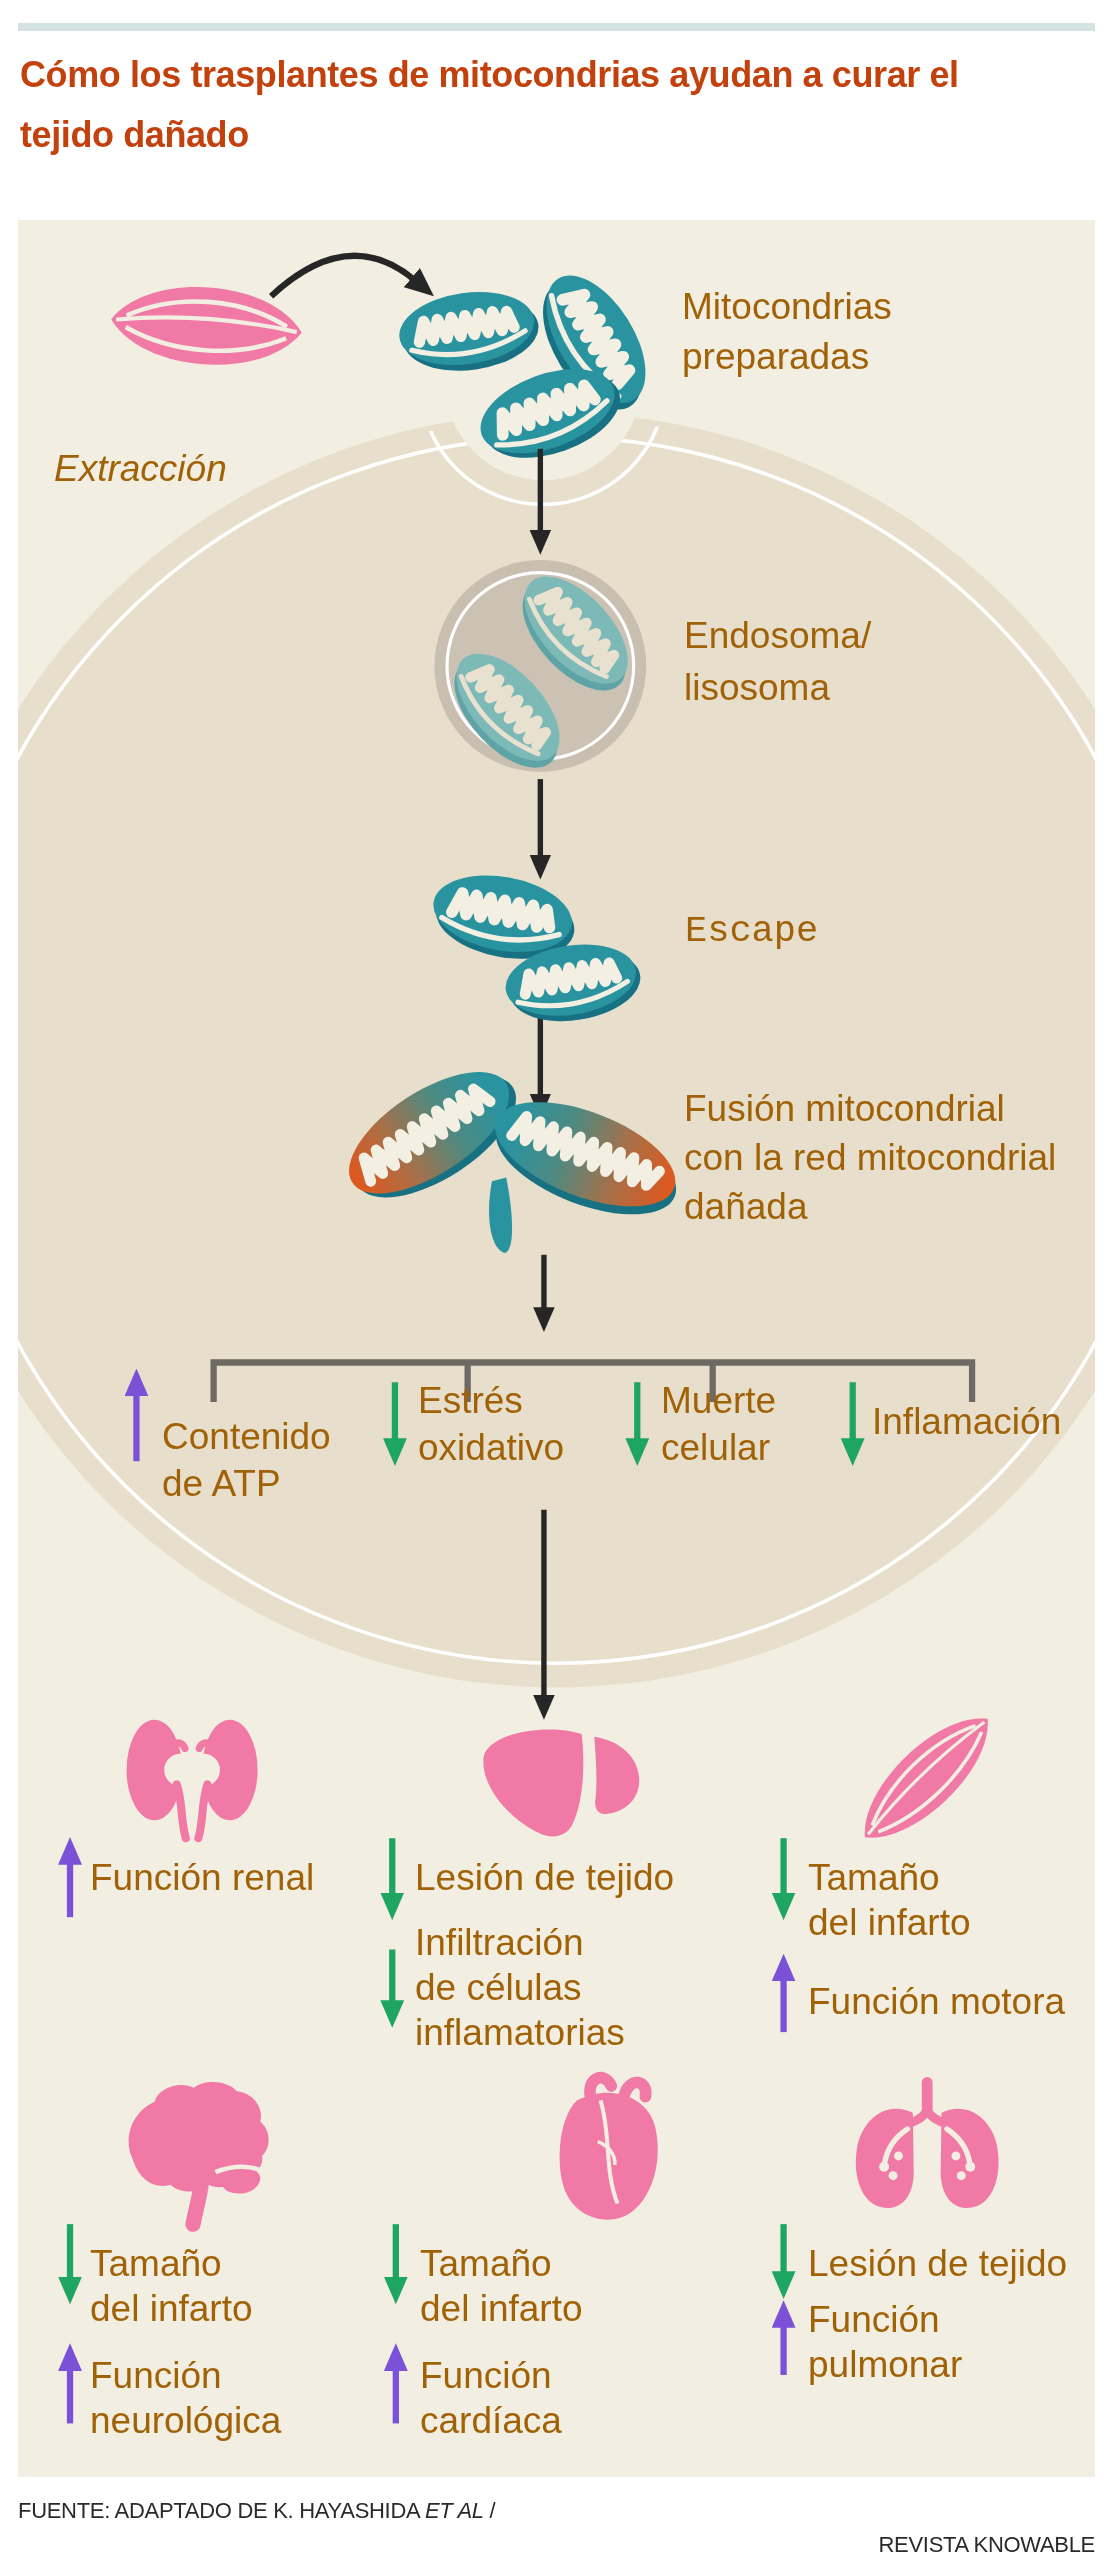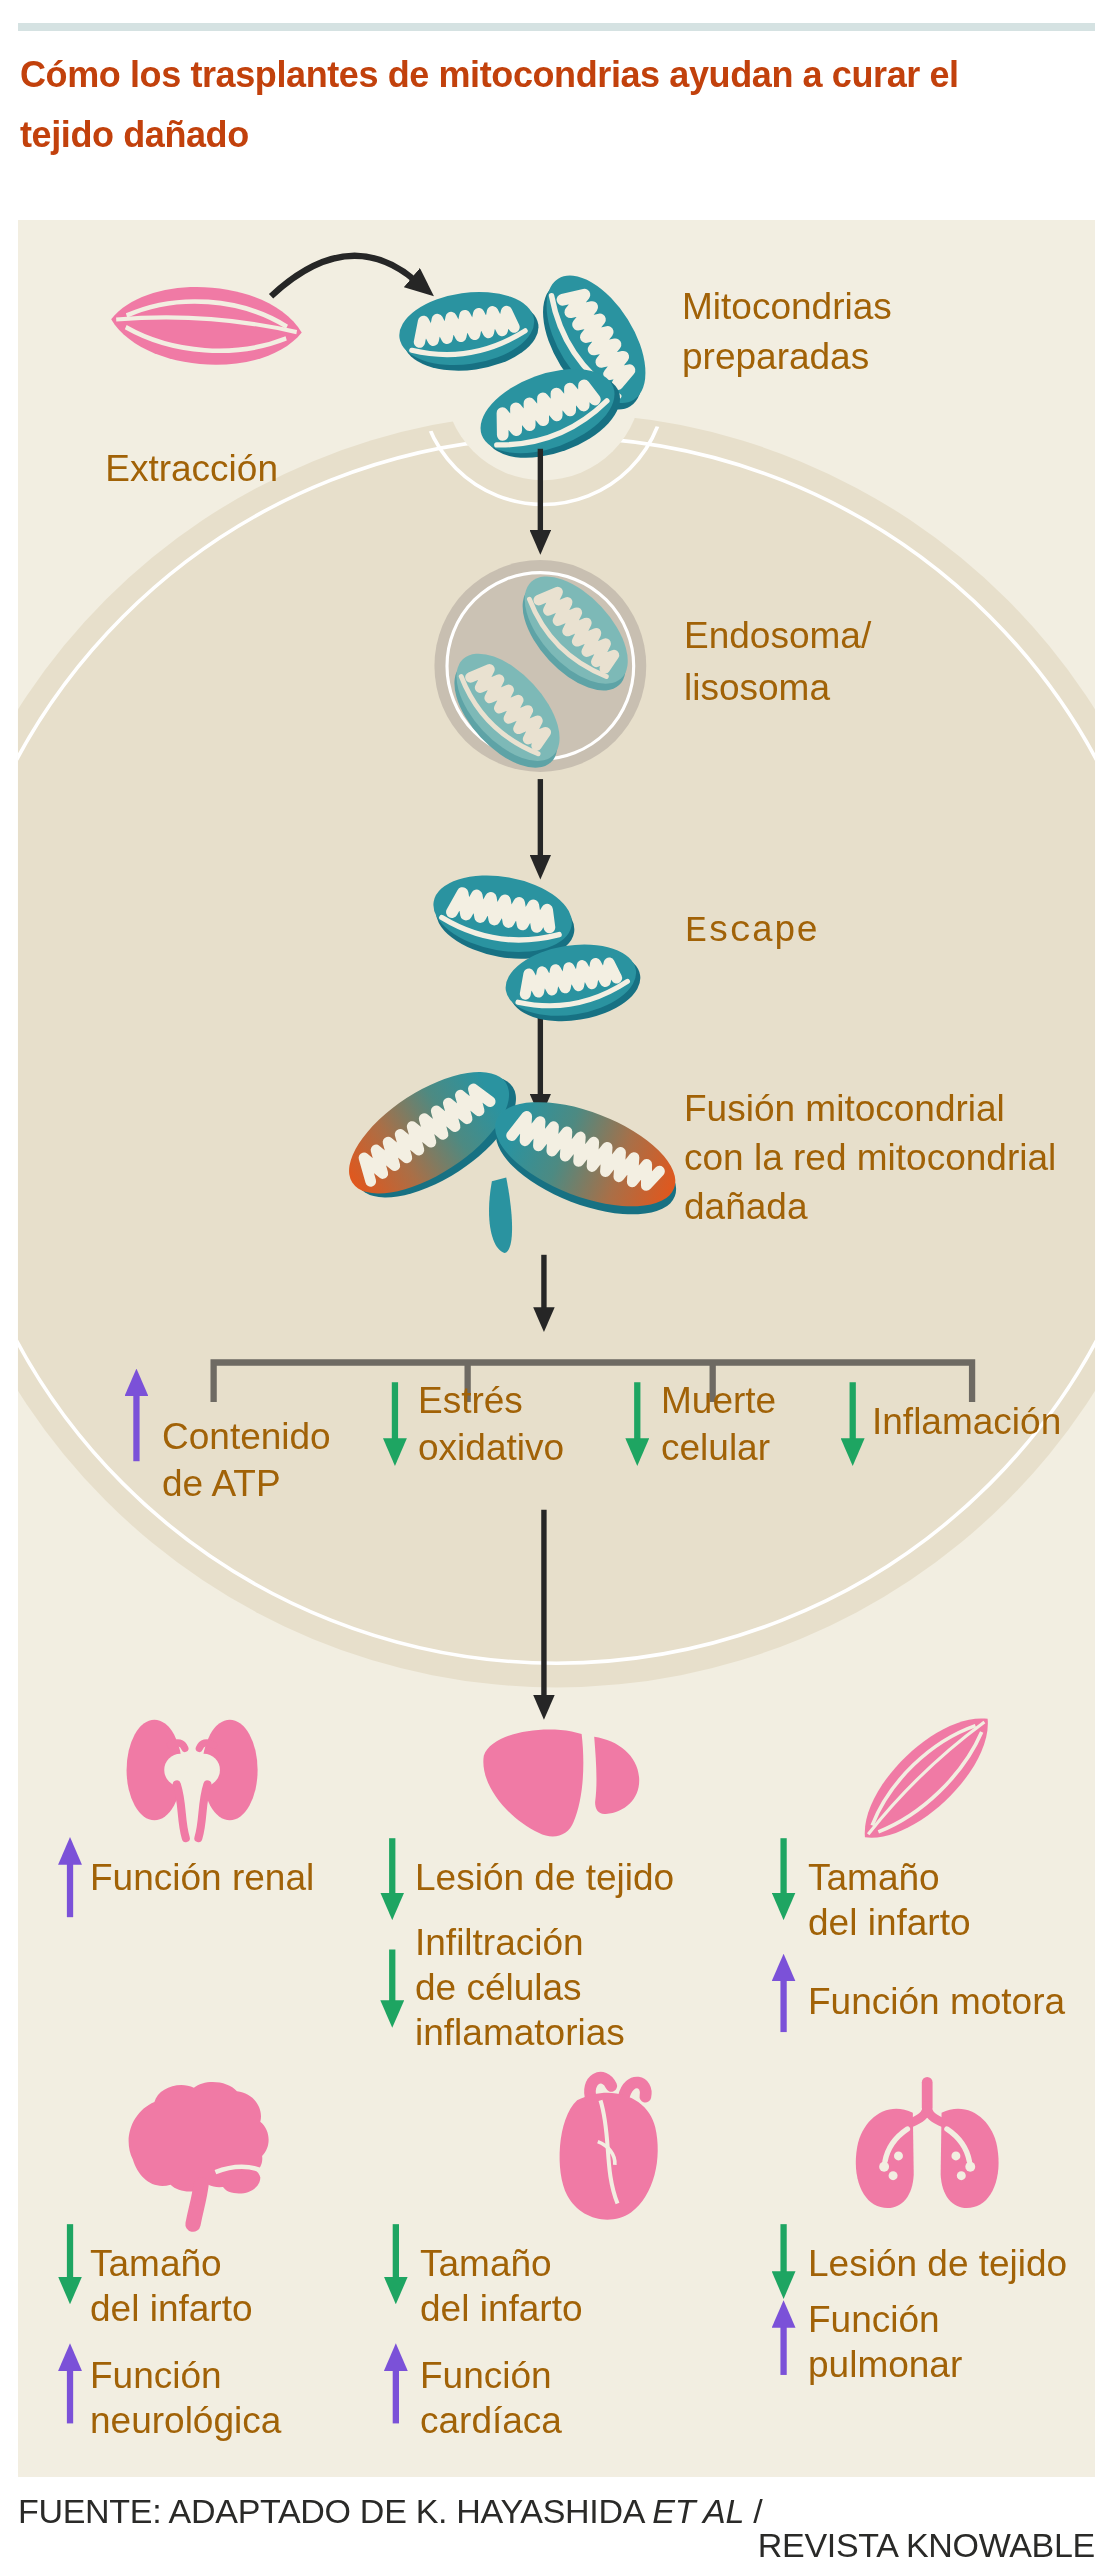--- a/index.html
+++ b/index.html
@@ -11,25 +11,25 @@
   .title{
     position:absolute;left:20px;top:45px;width:1032px;
     font-size:36px;line-height:60px;font-weight:bold;color:#c2410c;letter-spacing:-0.4px;
   }
   .panel{position:absolute;left:18px;top:220px;width:1077px;height:2257px;background:#f2eee1;}
   svg.canvas{position:absolute;left:0;top:0;pointer-events:none;}
   .lbl{
     position:absolute;font-size:37px;line-height:47px;color:#a16207;white-space:nowrap;
   }
   .lbl span{display:block;}
-  .ctr{text-align:right;}
+  .ctr{text-align:left;font-style:italic;}
   .lh50{line-height:45px;margin-top:6px;} .lh55{line-height:49px;} .lh56{line-height:50px;} .lh58{line-height:52px;}
   .footer{
     position:absolute;left:18px;top:2494px;width:1077px;
-    font-size:34px;line-height:34px;color:#2a2a28;letter-spacing:-0.3px;
+    font-size:22px;line-height:34px;color:#2a2a28;letter-spacing:-0.3px;
   }
   .footer .credit{position:absolute;right:0;top:34px;}
   .it{font-style:italic;}
 </style>
 </head>
 <body>
 
 <div class="topbar"></div>
 
 <div class="title">

